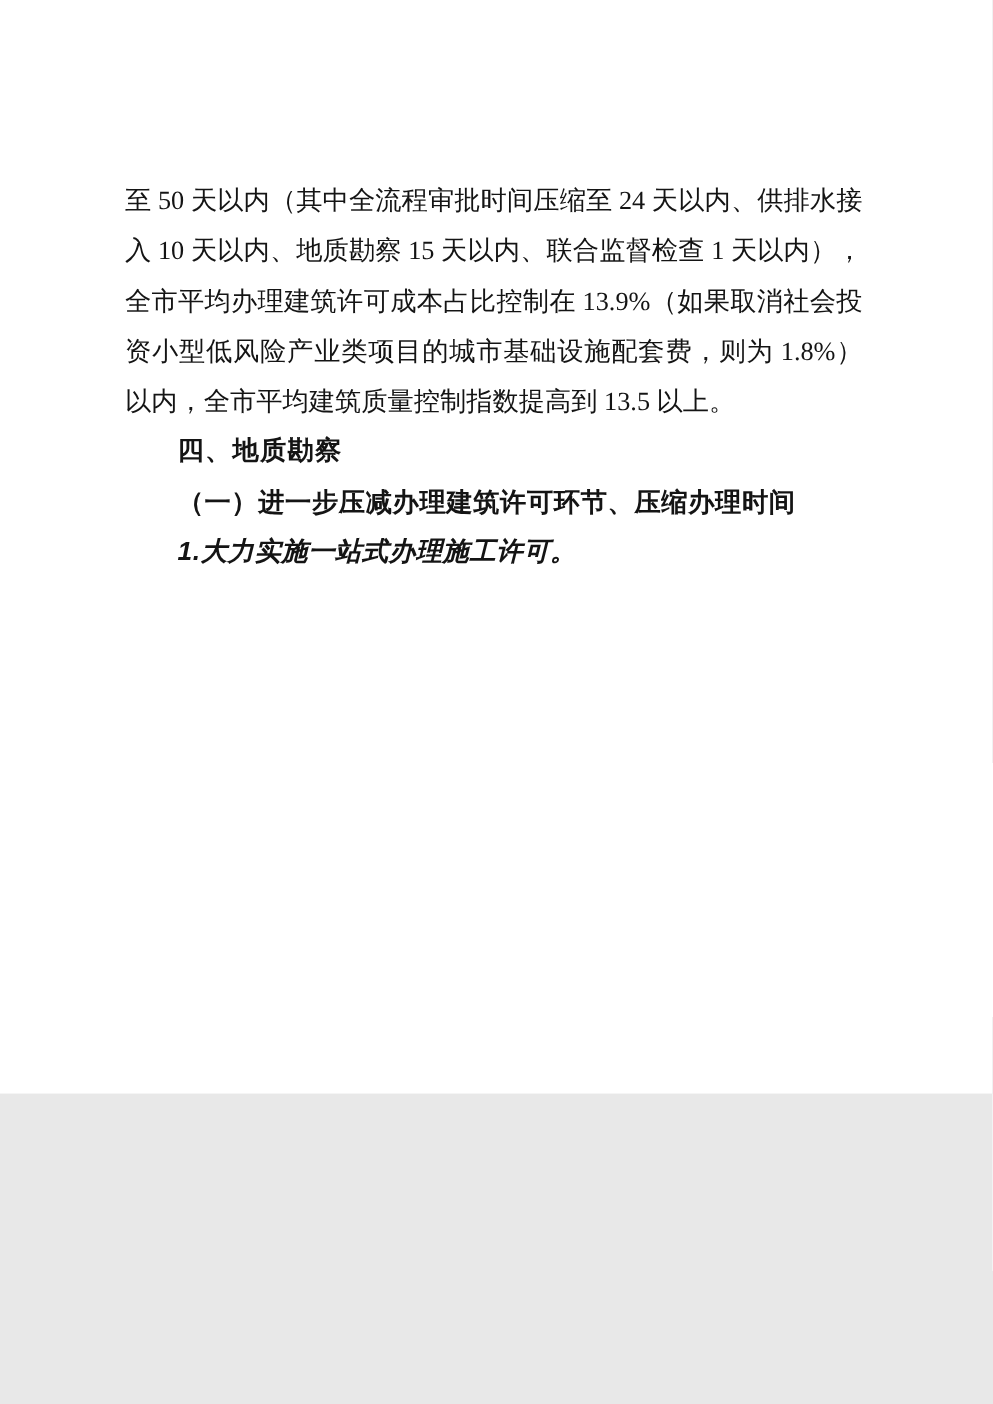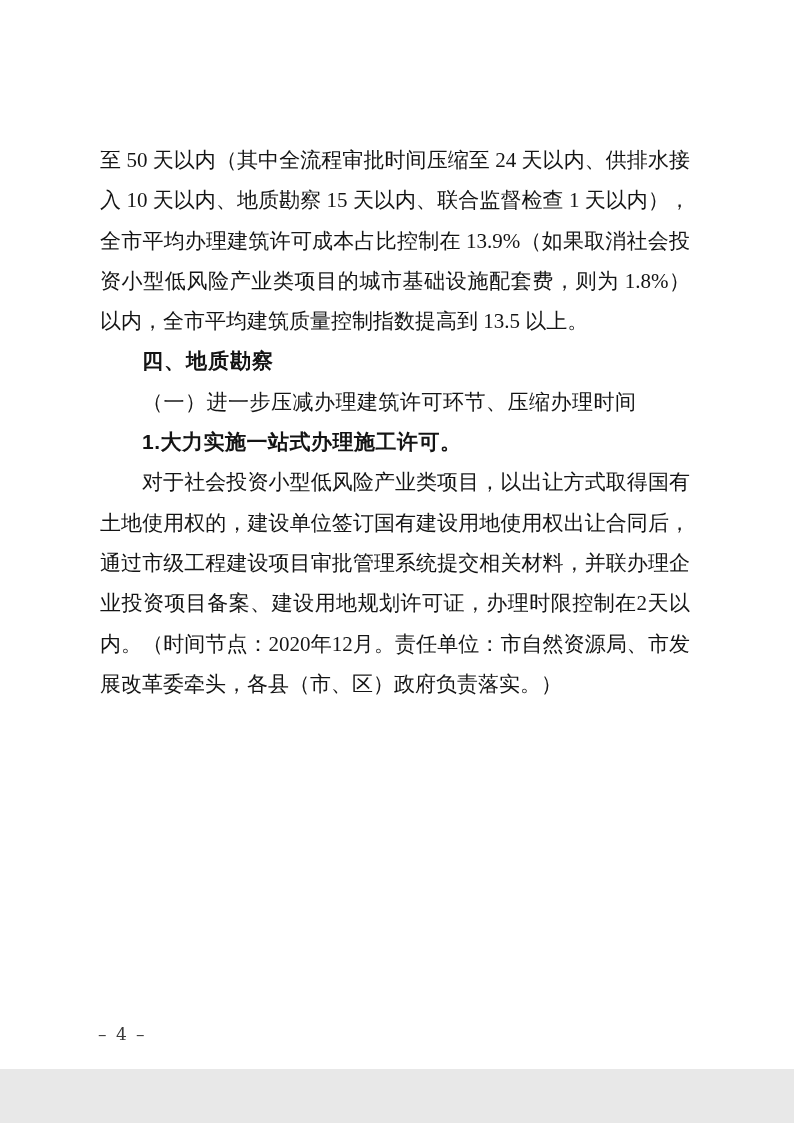--- a/index.html
+++ b/index.html
@@ -3,21 +3,21 @@
 <meta charset="utf-8">
 <style>
   html, body {
     margin: 0;
     padding: 0;
     background: #e8e8e8;
   }
   .page {
     position: relative;
     width: 794px;
-    height: 1069px;
+    height: 875px;
     margin: 0 auto;
     background: #ffffff;
     overflow: hidden;
     font-family: "Liberation Serif", "DejaVu Serif", serif;
     color: #141414;
   }
   .content {
     position: absolute;
     left: 100px;
     top: 140px;
@@ -33,28 +33,29 @@
   }
   .content p.no-indent {
     text-indent: 0;
   }
   .heading-1 {
     font-weight: bold;
     font-family: "Liberation Sans", "DejaVu Sans", sans-serif;
     letter-spacing: 1px;
   }
   .heading-2 {
-    font-weight: normal;
+    font-weight: bold;
     font-family: "Liberation Serif", "DejaVu Serif", serif;
     letter-spacing: 0.5px;
   }
   .heading-3 {
     font-weight: bold;
     font-family: "Liberation Sans", "DejaVu Sans", sans-serif;
     letter-spacing: 0.5px;
+    font-style: italic;
   }
   .note {
     font-family: "Liberation Serif", "DejaVu Serif", serif;
   }
   .footer {
     position: absolute;
     left: 98px;
     top: 1024px;
     font-size: 17px;
     color: #3a3a3a;
@@ -64,16 +65,15 @@
 </style>
 </head>
 <body>
 
 <div class="page">
   <div class="content">
     <p class="no-indent">至 50 天以内（其中全流程审批时间压缩至 24 天以内、供排水接入 10 天以内、地质勘察 15 天以内、联合监督检查 1 天以内），全市平均办理建筑许可成本占比控制在 13.9%（如果取消社会投资小型低风险产业类项目的城市基础设施配套费，则为 1.8%）以内，全市平均建筑质量控制指数提高到 13.5 以上。</p>
     <p class="heading-1">四、地质勘察</p>
     <p class="heading-2">（一）进一步压减办理建筑许可环节、压缩办理时间</p>
     <p class="heading-3">1.大力实施一站式办理施工许可。</p>
-    <p><span>对于社会投资小型低风险产业类项目，以出让方式取得国有土地使用权的，建设单位签订国有建设用地使用权出让合同后，通过市级工程建设项目审批管理系统提交相关材料，并联办理企业投资项目备案、建设用地规划许可证，办理时限控制在2天以内。</span><span class="note">（时间节点：2020年12月。责任单位：市自然资源局、市发展改革委牵头，各县（市、区）政府负责落实。）</span></p>
   </div>
   <div class="footer">– 4 –</div>
 </div>
 
 </body></html>

